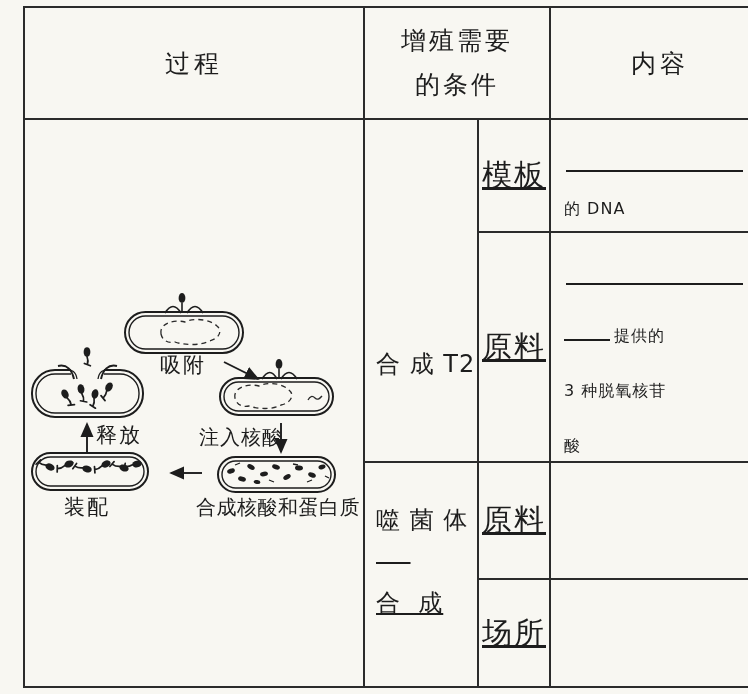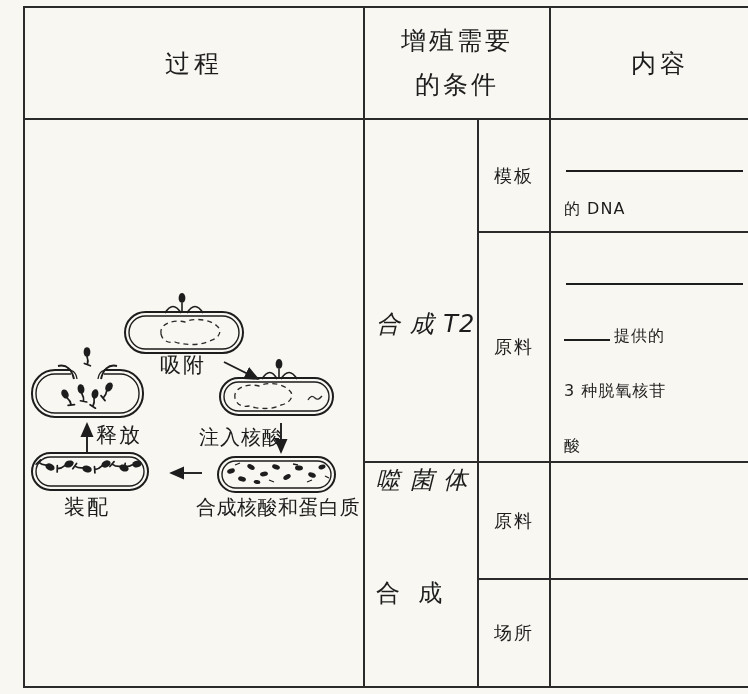--- a/index.html
+++ b/index.html
@@ -17,24 +17,24 @@
     grid-template-rows:112px 113px 230px 117px 1fr;
     background:#f8f7f2;
   }
   .cell{box-sizing:border-box;position:relative;}
   .br{border-right:2px solid #2b2b2b;}
   .bb{border-bottom:2px solid #2b2b2b;}
   .hdr{display:flex;align-items:center;justify-content:center;
        font-size:25px;letter-spacing:4px;font-weight:500;}
   .hdr-2line{flex-direction:column;line-height:44px;letter-spacing:3px;}
   .cond{display:flex;align-items:center;justify-content:center;
-        font-size:18px;letter-spacing:2px;}
+        font-size:30px;letter-spacing:2px;text-decoration:underline;}
   .task{font-size:24px;padding-left:11px;letter-spacing:1px;white-space:pre;}
-  .task1{padding-top:74px;line-height:52px;font-style:italic;}
-  .task2{padding-top:3px;line-height:51px;}
+  .task1{padding-top:114px;line-height:52px;}
+  .task2{padding-top:13px;line-height:51px;text-decoration:underline;}
   .content{padding-left:13px;padding-right:22px;font-size:16px;}
   .blank-long{height:0;border-top:2px solid #1d1d1d;margin:50px 4px 0 2px;}
   .c-line{margin-top:21px;line-height:32px;letter-spacing:1px;}
   .c-line2{margin-top:23px;line-height:55px;letter-spacing:1px;}
   .blank-inline{display:inline-block;width:46px;height:0;
         border-bottom:2px solid #1d1d1d;vertical-align:baseline;margin-right:4px;}
   .diagram-cell{overflow:hidden;}
   .diagram-cell svg{position:absolute;left:0;top:0;}
   svg text{font-family:"DejaVu Sans","Liberation Sans",sans-serif;fill:#1b1b1b;}
 </style>

